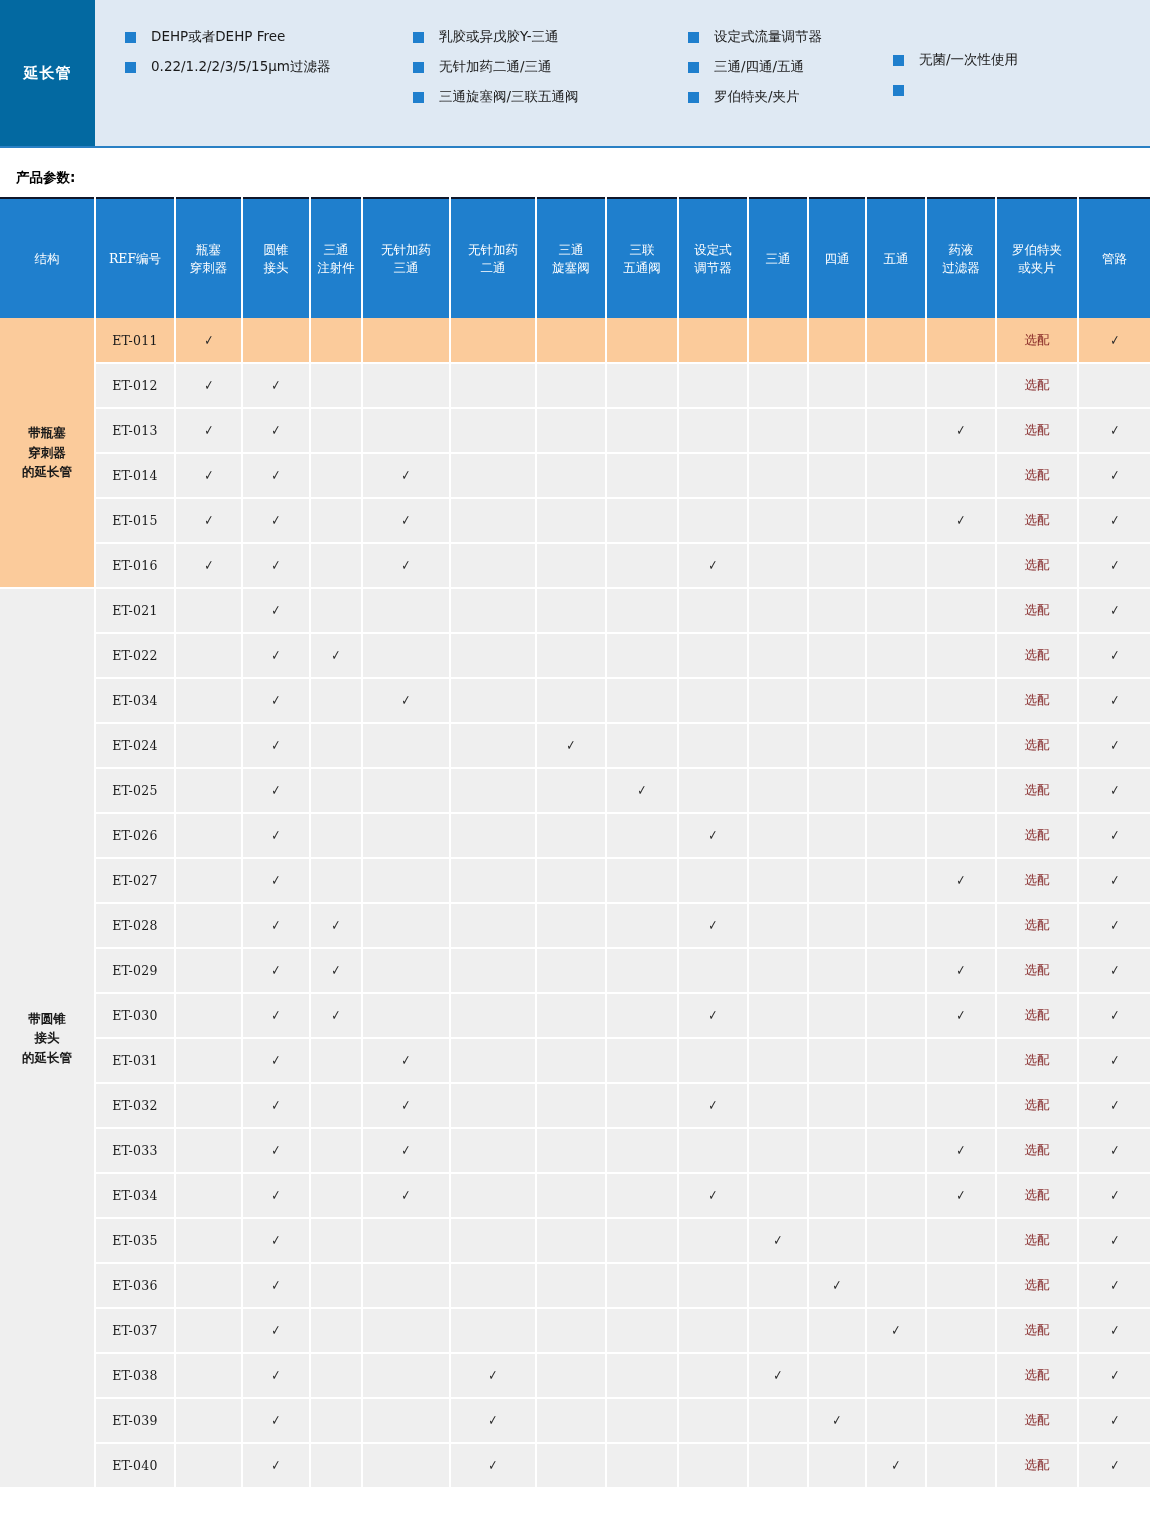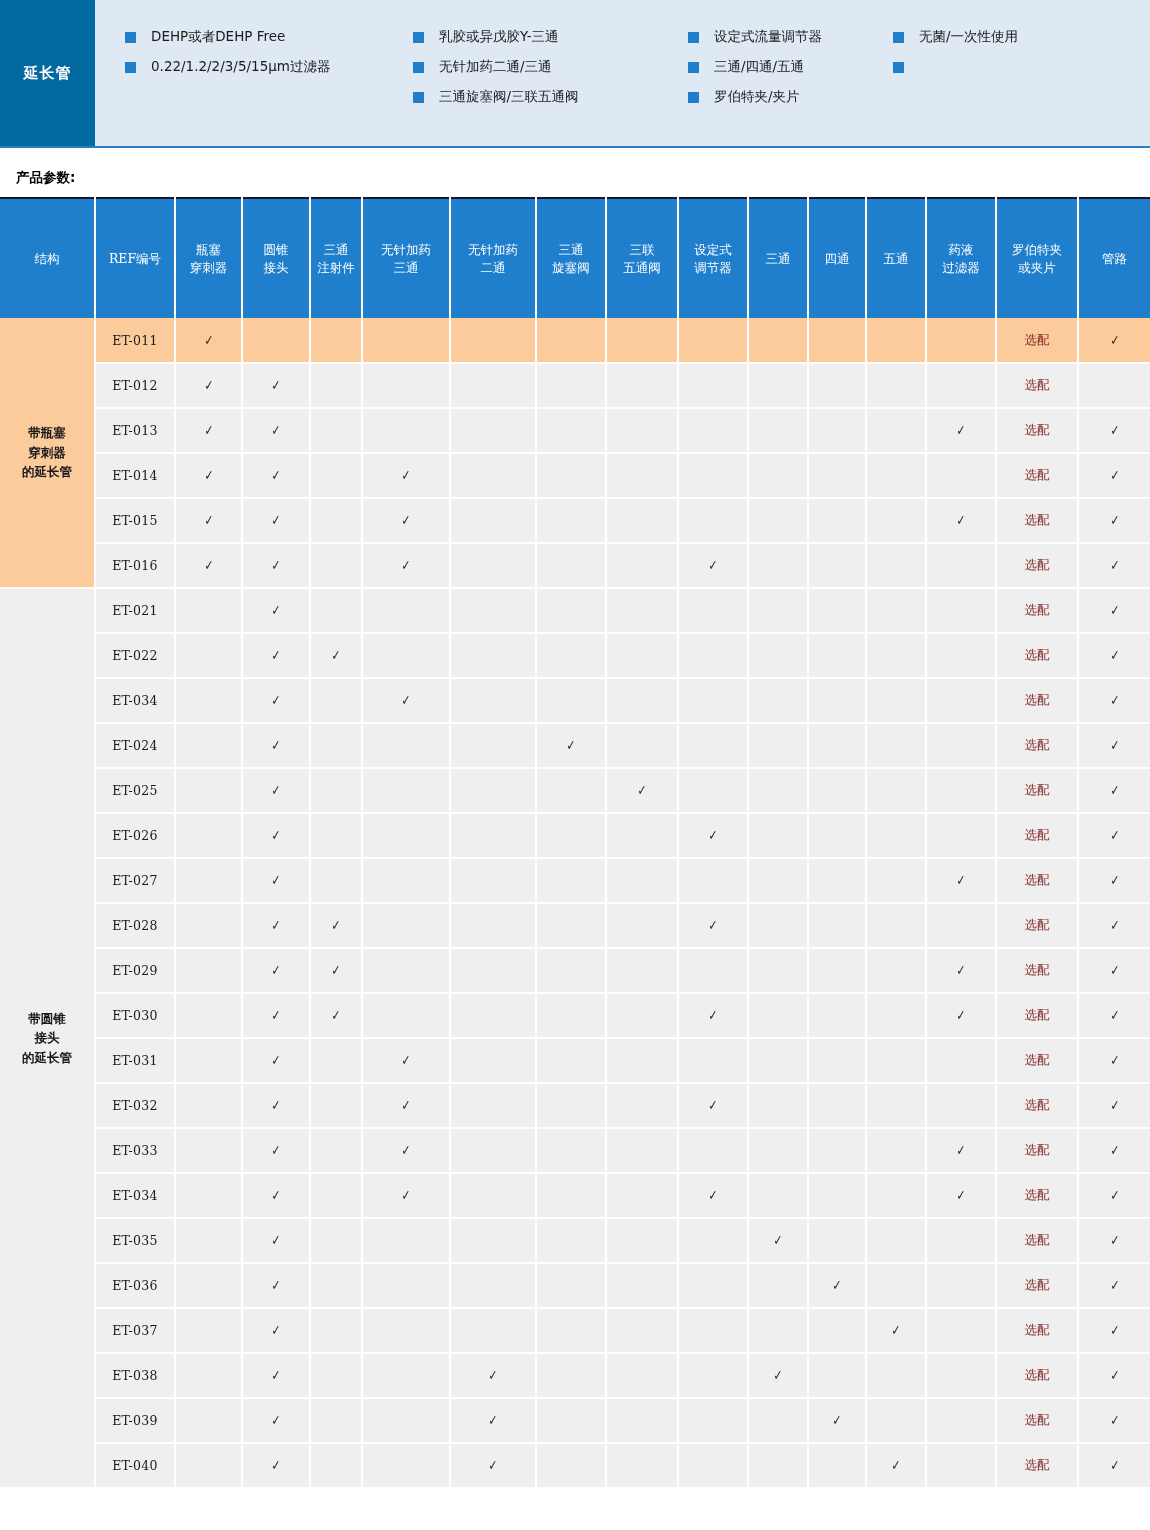--- a/index.html
+++ b/index.html
@@ -33,21 +33,21 @@
   .banner-body {
     flex: 1 1 auto;
     display: flex;
     padding: 22px 0 0 30px;
     border-radius: 19px;
   }
   .feat-col { display: flex; flex-direction: column; }
   .feat-col.c1 { width: 288px; }
   .feat-col.c2 { width: 275px; }
   .feat-col.c3 { width: 205px; }
-  .feat-col.c4 { width: 200px; }
+  .feat-col.c4 { width: 200px; margin-top: 23px; }
   .feat-item {
     display: flex;
     align-items: center;
     height: 30px;
     font-size: 13.5px;
     color: #1a1a1a;
   }
   .bullet {
     width: 11px; height: 11px;
     background: #1f7fcd;

